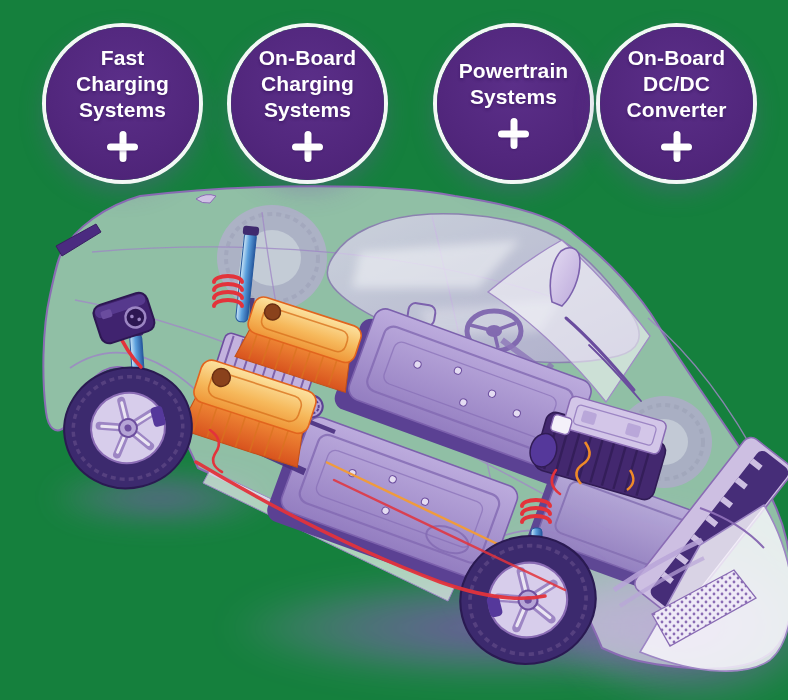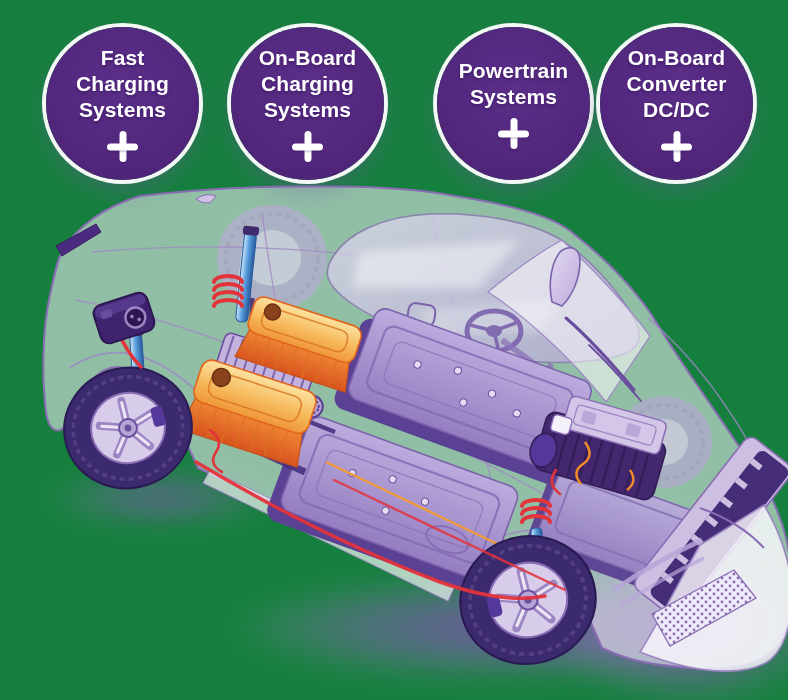--- a/index.html
+++ b/index.html
@@ -343,20 +343,20 @@
         <span>Powertrain</span>
         <span>Systems</span>
         <span></span>
       </div>
       <span class="plus" aria-label="+"></span>
     </div>
 
     <div class="callout">
       <div class="lines">
         <span>On-Board</span>
+        <span>DC/DC</span>
         <span>Converter</span>
-        <span>DC/DC</span>
       </div>
       <span class="plus" aria-label="+"></span>
     </div>
 
   </nav>
 </div>
 
 </body></html>

